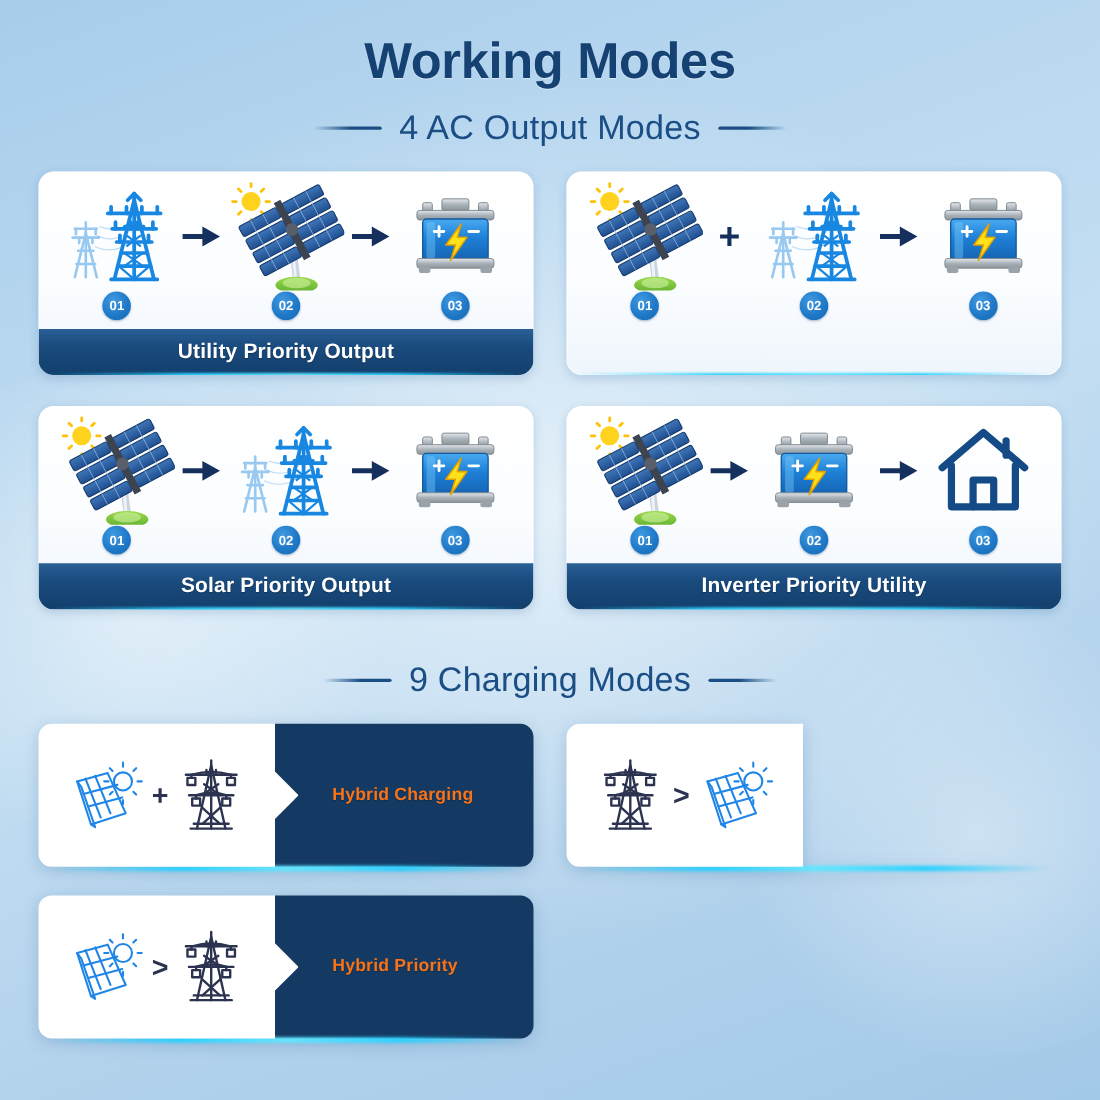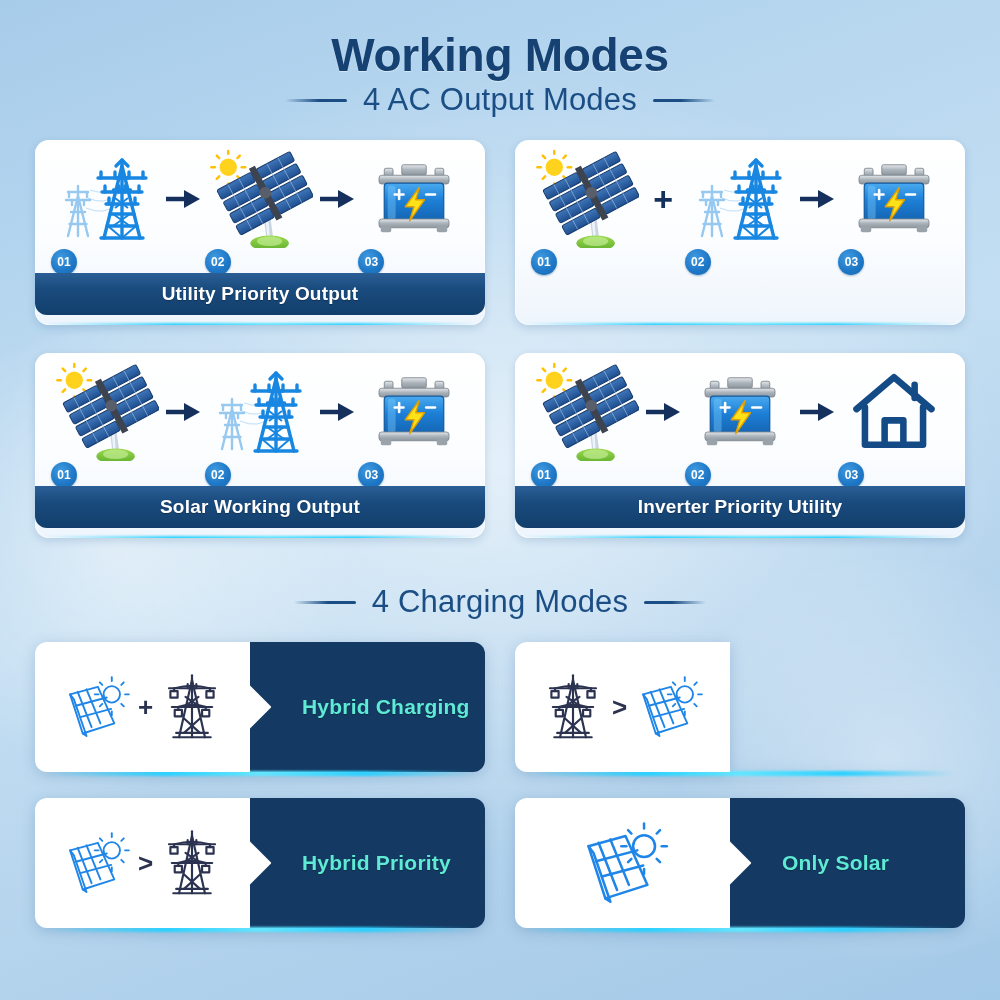--- a/index.html
+++ b/index.html
@@ -44,20 +44,21 @@
     letter-spacing: -0.3px;
     padding-top: 28px;
     text-shadow: 0 1px 1px rgba(255,255,255,0.5);
   }
 
   .section-head {
     display: flex;
     align-items: center;
     justify-content: center;
     gap: 16px;
+    margin-top: 16px;
   }
   .section-head .rule {
     height: 3px;
     width: 62px;
     border-radius: 2px;
     background: linear-gradient(90deg, rgba(21,66,115,0) 0%, #1b4e84 55%, #1b4e84 100%);
   }
   .section-head .rule.right {
     background: linear-gradient(90deg, #1b4e84 0%, #1b4e84 45%, rgba(21,66,115,0) 100%);
   }
@@ -100,20 +101,21 @@
     height: 140px;
     display: flex;
     align-items: center;
     justify-content: space-around;
     padding: 4px 16px 0 16px;
   }
 
   .node {
     display: flex;
     flex-direction: column;
+    align-items: center;
     justify-content: flex-start;
     width: 118px;
   }
   .node .art { height: 98px; display: flex; align-items: center; justify-content: center; }
   .badge {
     margin-top: 2px;
     width: 26px; height: 26px;
     border-radius: 50%;
     background: radial-gradient(circle at 38% 32%, #3f9ae0 0%, #1f79c8 55%, #1668ae 100%);
     color: #fff;
@@ -132,21 +134,21 @@
   }
   .plus-sign {
     font-size: 34px;
     font-weight: bold;
     color: #14305c;
     line-height: 1;
   }
 
   .ac-footer {
     position: absolute;
-    left: 0; right: 0; bottom: 10px;
+    left: 0; right: 0; bottom: 0;
     height: 42px;
     border-radius: 0 0 12px 12px;
     background: linear-gradient(180deg, #2a5f96 0%, #1a4b7e 38%, #123f6c 100%);
     color: #ffffff;
     font-size: 19px;
     font-weight: bold;
     display: flex;
     align-items: center;
     justify-content: center;
     letter-spacing: 0.2px;
@@ -211,22 +213,22 @@
   .notch {
     position: absolute;
     left: 0; top: 50%;
     transform: translate(-0.5px, -50%);
     width: 22px; height: 44px;
     background: #ffffff;
     clip-path: polygon(0% 0%, 0% 100%, 100% 50%);
     z-index: 3;
   }
   .charge-label {
-    color: #5eead4;
-    font-size: 21px;
+    color: #f97316;
+    font-size: 16px;
     font-weight: bold;
     margin-left: 52px;
     letter-spacing: 0.2px;
     text-shadow: 0 1px 1px rgba(0,0,0,0.25);
   }
 </style>
 </head>
 <body>
 
 <div class="bg-bloom-a"></div>
@@ -509,21 +511,21 @@
         </div>
         <div class="node">
           <span class="art">
             <svg width="84" height="88" viewBox="0 8 96 84">
                 <use href="#ic-battery"></use>
               </svg>
           </span>
           <span class="badge">03</span>
         </div>
       </div>
-      <div class="ac-footer">Solar Working Output</div>
+      <div class="ac-footer">Solar Priority Output</div>
     </div>
 
     <div class="ac-card">
       <div class="ac-flow">
         <div class="node">
           <span class="art">
             <svg width="106" height="100" viewBox="-2 -4 110 104">
                 <use href="#ic-solar"></use>
               </svg>
           </span>
@@ -556,21 +558,21 @@
           <span class="badge">03</span>
         </div>
       </div>
       <div class="ac-footer">Inverter Priority Utility</div>
     </div>
 
   </div>
 
   <div class="section-head" style="margin-top:46px;">
     <span class="rule"></span>
-    <span class="label">4 Charging Modes</span>
+    <span class="label">9 Charging Modes</span>
     <span class="rule right"></span>
   </div>
 
   <div class="charge-grid">
 
     <div class="charge-card">
       <div class="charge-left">
         <svg width="72" height="66" viewBox="-4 -4 114 100">
             <use href="#ic-solar-line"></use>
           </svg>
@@ -606,26 +608,15 @@
         <svg width="66" height="72" viewBox="0 0 88 100">
             <use href="#ic-tower-line"></use>
           </svg>
       </div>
       <div class="charge-right">
         <span class="notch"></span>
         <span class="charge-label">Hybrid Priority</span>
       </div>
     </div>
 
-    <div class="charge-card">
-      <div class="charge-left">
-        <svg width="96" height="88" viewBox="-4 -6 114 104">
-            <use href="#ic-solar-line"></use>
-          </svg>
-      </div>
-      <div class="charge-right">
-        <span class="notch"></span>
-        <span class="charge-label">Only Solar</span>
-      </div>
-    </div>
 
   </div>
 </div>
 
 </body></html>

